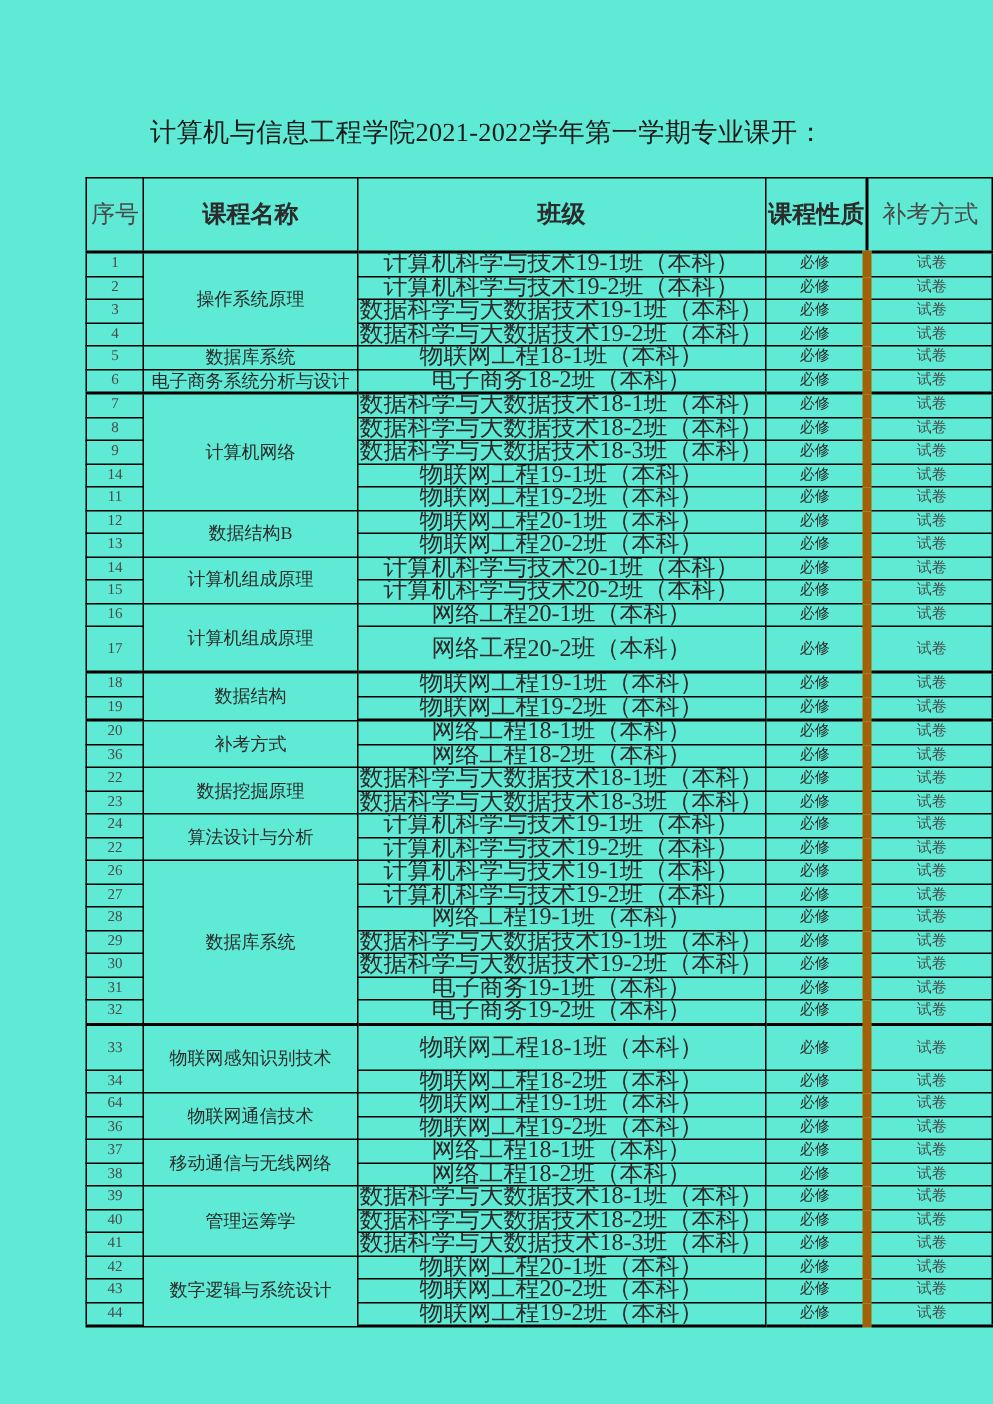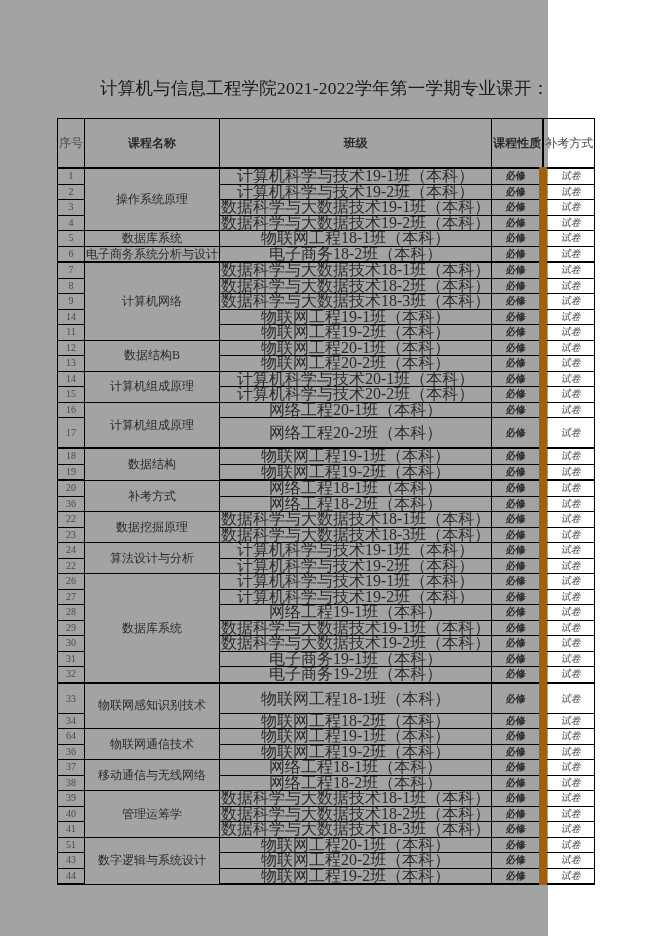--- a/index.html
+++ b/index.html
@@ -10,23 +10,23 @@
   body {
     width: 662px;
     height: 936px;
     overflow: hidden;
     font-family: "Liberation Serif", "DejaVu Serif", serif;
     color: #000000;
   }
 
   #page {
     position: relative;
-    width: 548px;
+    width: 662px;
     height: 936px;
-    background: #a3a3a3;
+    background: #5eead4;
   }
 
   
   #doc-title {
     position: absolute;
     left: 100px;
     top: 76px;
     width: 620px;
     white-space: nowrap;
     font-size: 17.5px;
@@ -59,21 +59,21 @@
     text-align: center;
     vertical-align: middle;
     padding: 0 1px;
     overflow: hidden;
     white-space: nowrap;
   }
 
   
   #schedule-table thead th {
     height: 48px;
-    font-size: 12px;
+    font-size: 16px;
     font-weight: bold;
     border-bottom: 2px solid #000000;
     margin-left: 40px;
   }
   #schedule-table thead th.h-seq,
   #schedule-table thead th.h-makeup {
     font-weight: normal;
     color: #4a4a4a;
   }
   #schedule-table thead th.h-type {
@@ -85,26 +85,25 @@
     height: 14.5px;
     line-height: 14.5px;
   }
   #schedule-table tbody td.cell-seq {
     color: #4a4a4a;
   }
   #schedule-table tbody td.cell-class {
     font-size: 16px;
   }
   #schedule-table tbody td.cell-type {
-    font-weight: bold;
-    border-right: 8px solid #a16207;
+    font-weight: normal;
+    border-right: 6px solid #a16207;
   }
   #schedule-table tbody td.cell-makeup {
     color: #4a4a4a;
-    font-style: italic;
   }
   #schedule-table tbody td.cell-course {
     font-size: 12px;
   }
 
   
   #schedule-table tbody tr.tall td {
     height: 29px;
     line-height: 29px;
   }
@@ -401,21 +400,21 @@
           <td class="cell-type">必修</td>
           <td class="cell-makeup">试卷</td>
         </tr>
         <tr>
           <td class="cell-seq">41</td>
           <td class="cell-class">数据科学与大数据技术18-3班（本科）</td>
           <td class="cell-type">必修</td>
           <td class="cell-makeup">试卷</td>
         </tr>
         <tr>
-          <td class="cell-seq">51</td>
+          <td class="cell-seq">42</td>
           <td class="cell-course" rowspan="3">数字逻辑与系统设计</td>
           <td class="cell-class">物联网工程20-1班（本科）</td>
           <td class="cell-type">必修</td>
           <td class="cell-makeup">试卷</td>
         </tr>
         <tr>
           <td class="cell-seq">43</td>
           <td class="cell-class">物联网工程20-2班（本科）</td>
           <td class="cell-type">必修</td>
           <td class="cell-makeup">试卷</td>

